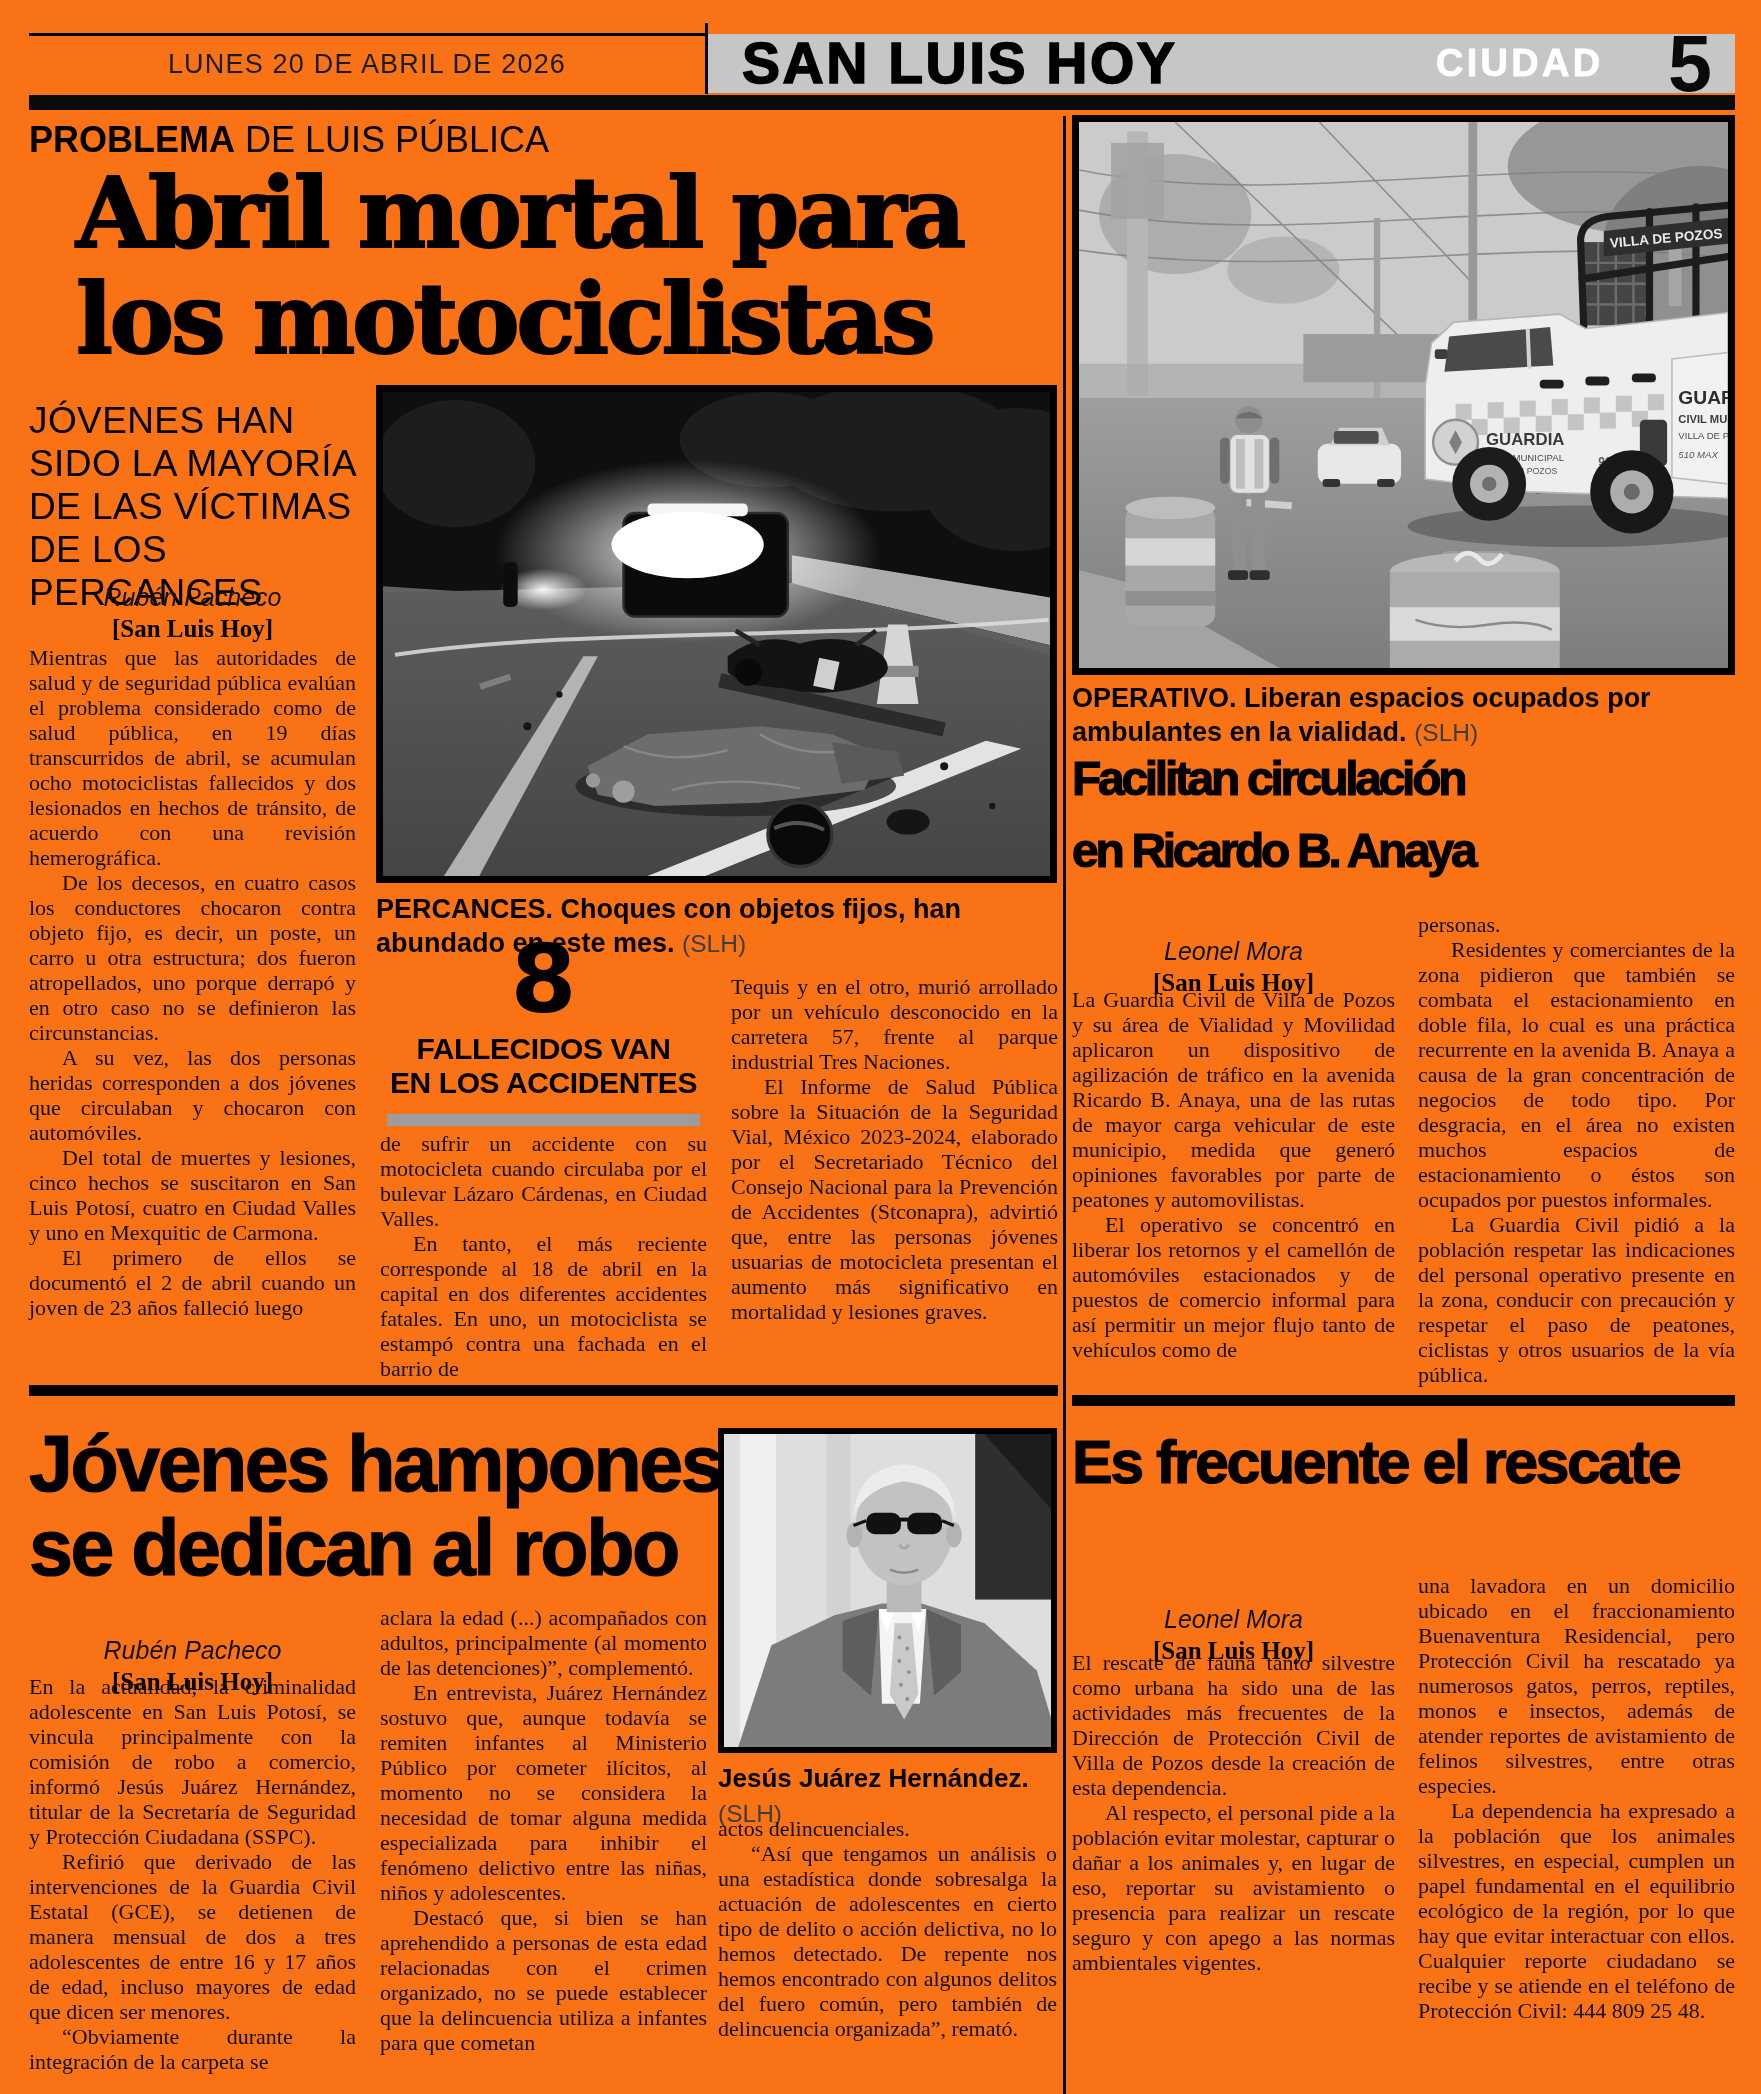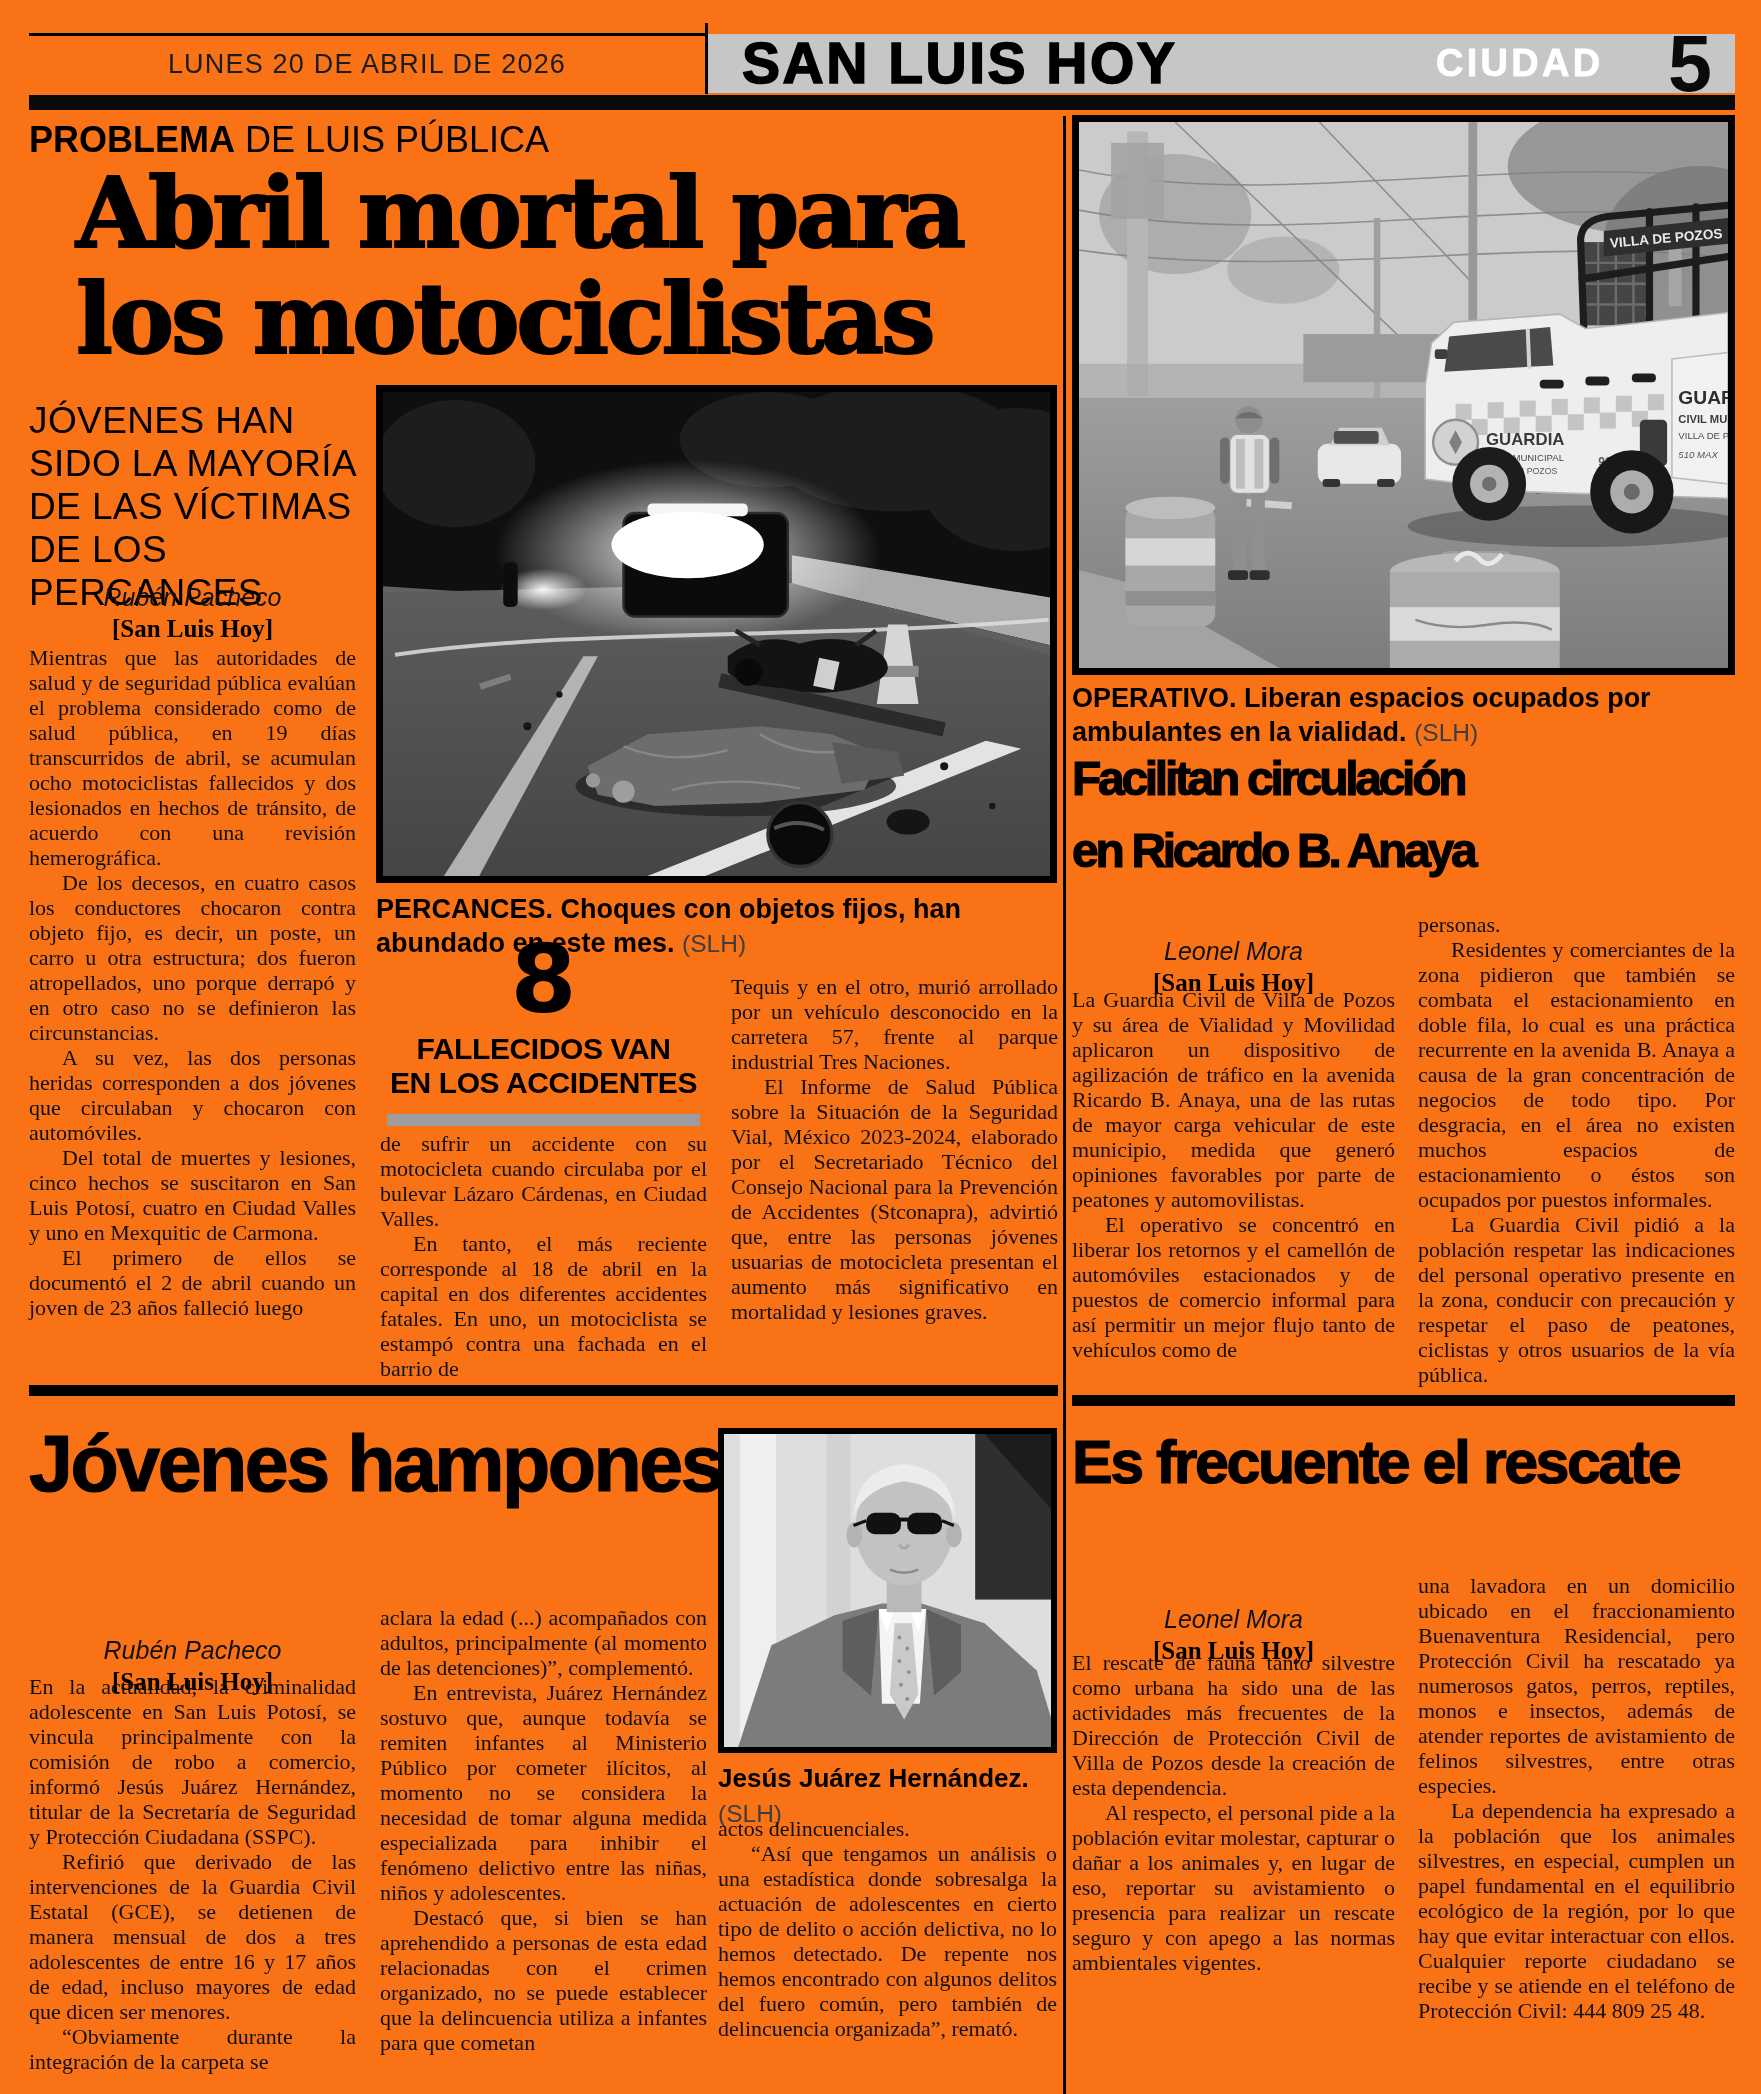--- a/index.html
+++ b/index.html
@@ -317,20 +317,21 @@
     <p>personas.</p>
     <p class="ind">Residentes y comerciantes de la zona pidieron que también se combata el estacionamiento en doble fila, lo cual es una práctica recurrente en la avenida B. Anaya a causa de la gran concentración de negocios de todo tipo. Por desgracia, en el área no existen muchos espacios de estacionamiento o éstos son ocupados por puestos informales.</p>
     <p class="ind">La Guardia Civil pidió a la población respetar las indicaciones del personal operativo presente en la zona, conducir con precaución y respetar el paso de peatones, ciclistas y otros usuarios de la vía pública.</p>
   </div>
 
   <div class="abs rule" style="left:29px;top:1385px;width:1029px;height:10.6px;"></div>
   <div class="abs rule" style="left:1072px;top:1395px;width:663px;height:10.6px;"></div>
 
   <div class="abs headline-sans hl-crime" style="left:29px;top:1422px;width:696px;">
     <div>Jóvenes hampones</div>
+    <div>se dedican al robo</div>
   </div>
   <div class="abs byline" style="left:29px;top:1596px;width:327px;">
     <div class="by-author">Rubén Pacheco</div>
     <div class="by-src">[San Luis Hoy]</div>
   </div>
   <div class="abs bodytext" style="left:29px;top:1666px;width:327px;">
     <p>En la actualidad, la criminalidad adolescente en San Luis Potosí, se vincula principalmente con la comisión de robo a comercio, informó Jesús Juárez Hernández, titular de la Secretaría de Seguridad y Protección Ciudadana (SSPC).</p>
     <p class="ind">Refirió que derivado de las intervenciones de la Guardia Civil Estatal (GCE), se detienen de manera mensual de dos a tres adolescentes de entre 16 y 17 años de edad, incluso mayores de edad que dicen ser menores.</p>
     <p class="ind">“Obviamente durante la integración de la carpeta se</p>
   </div>

